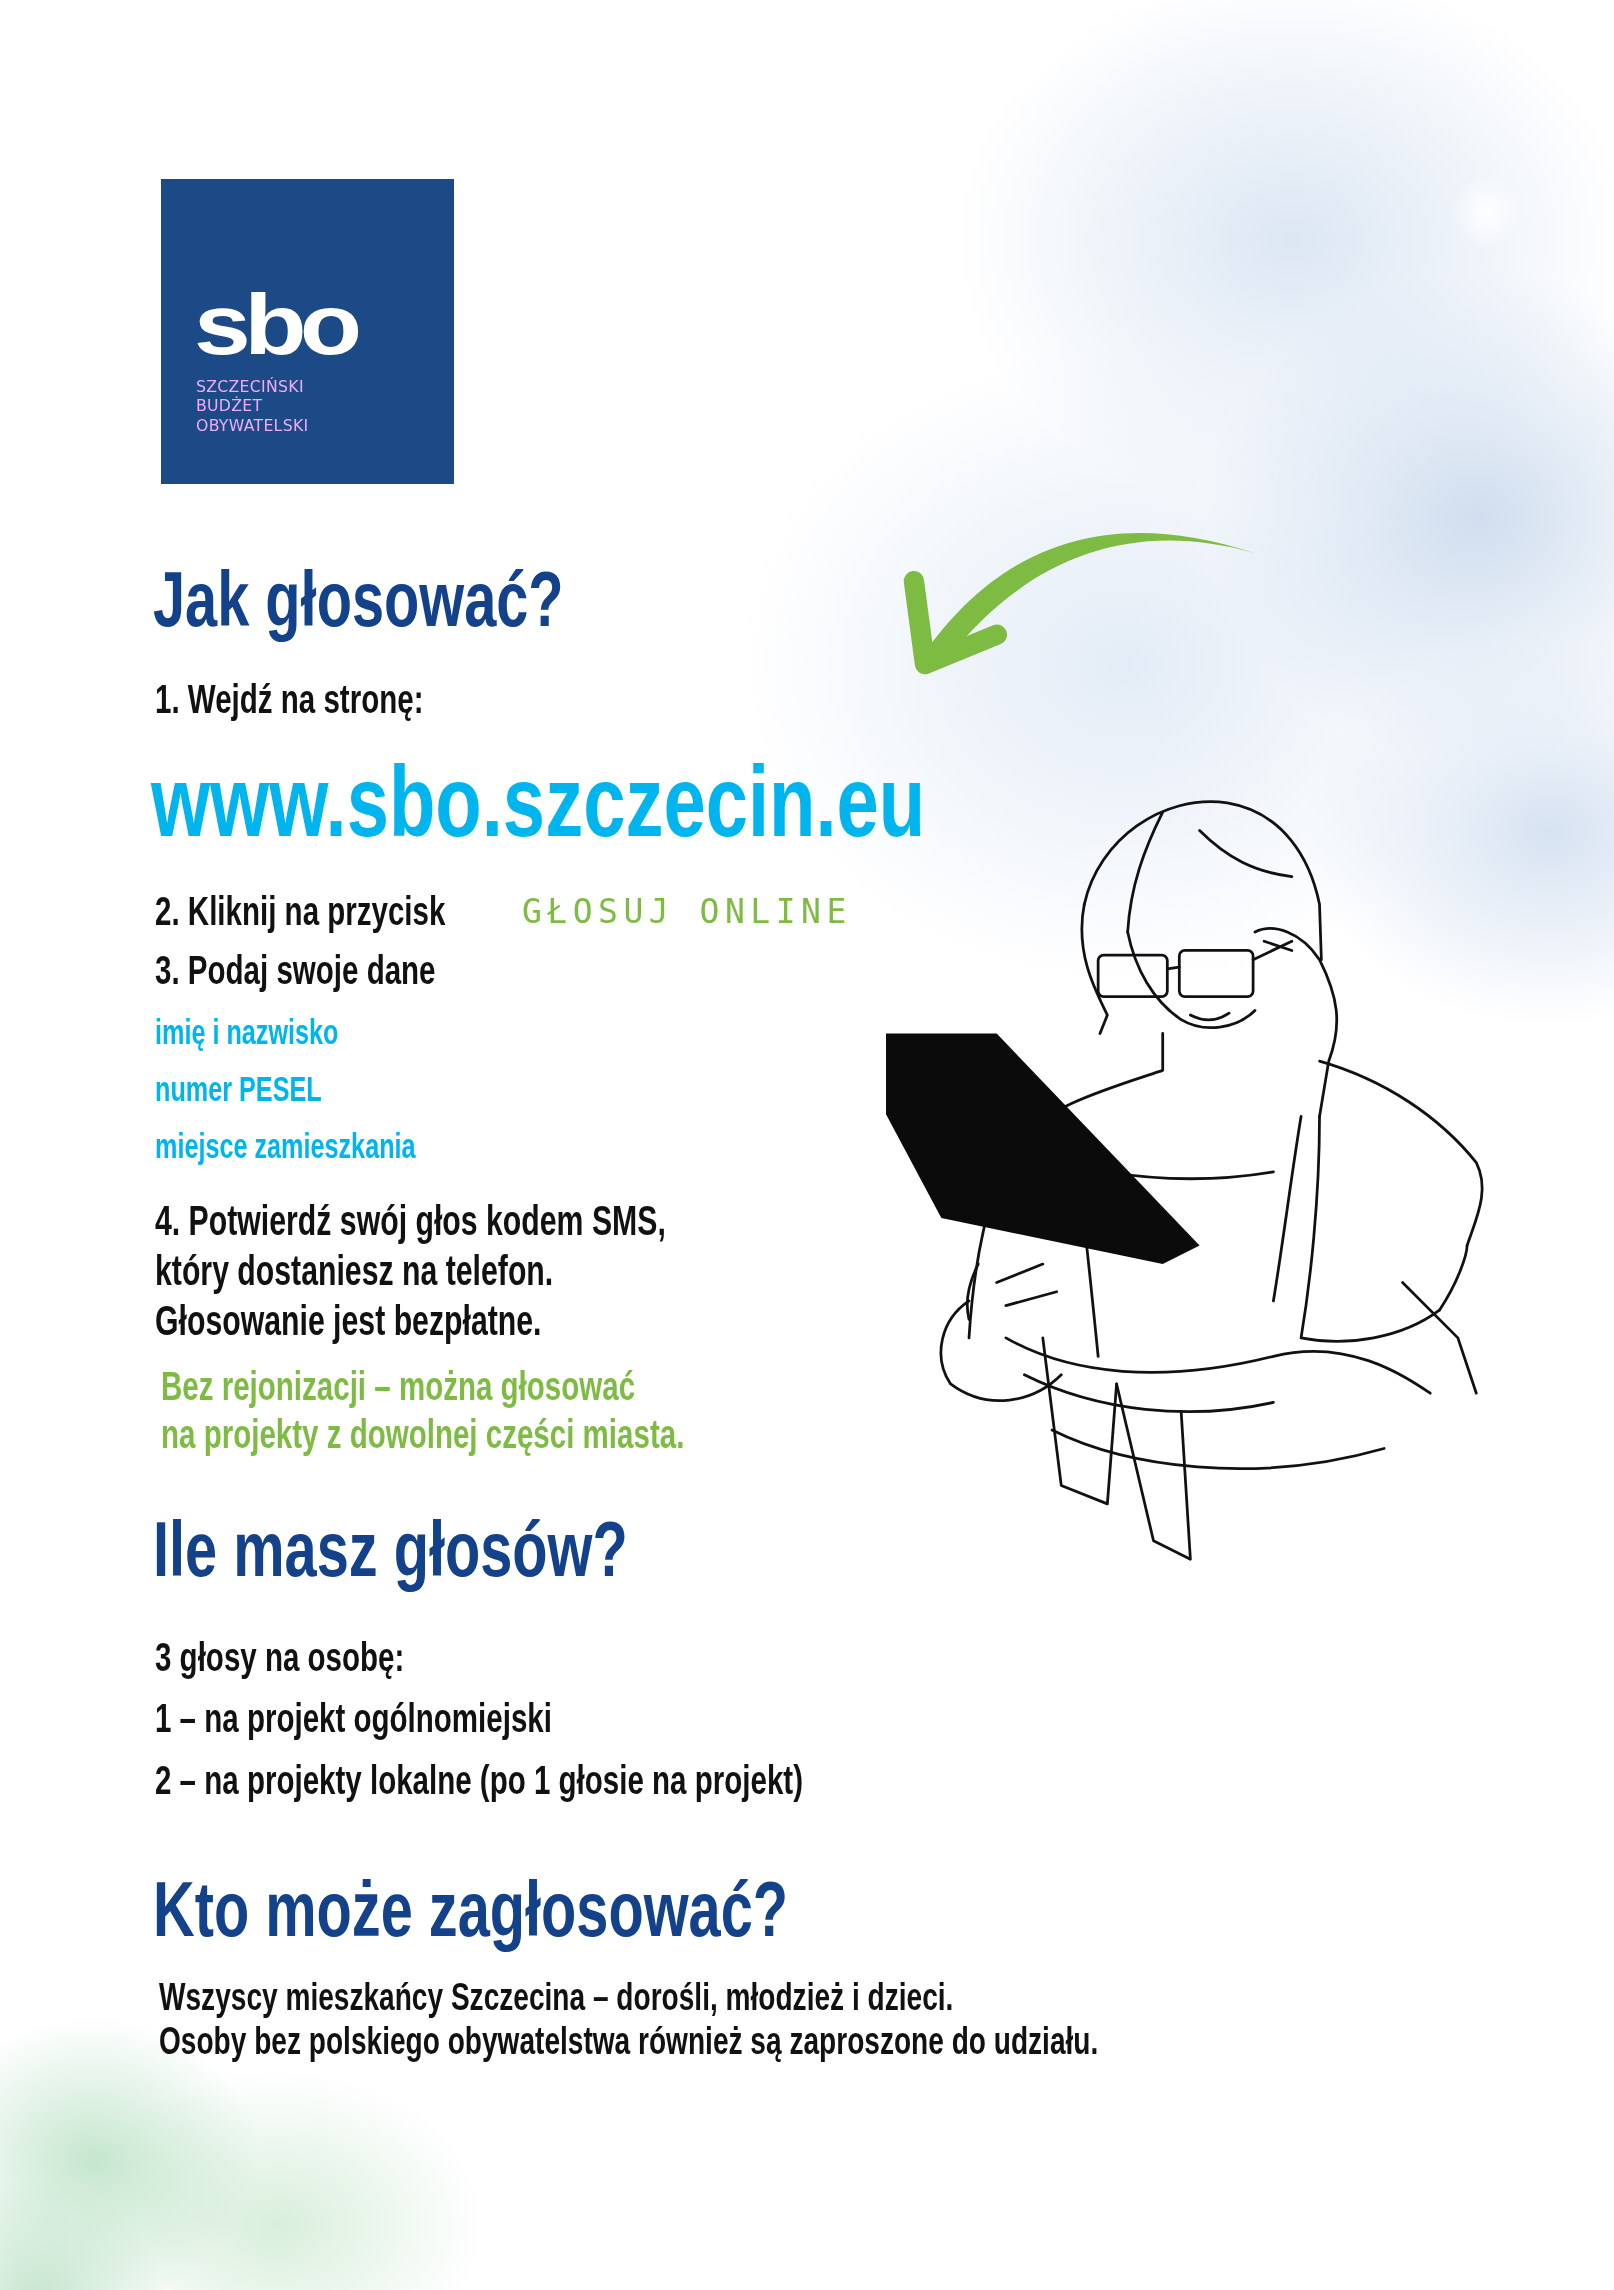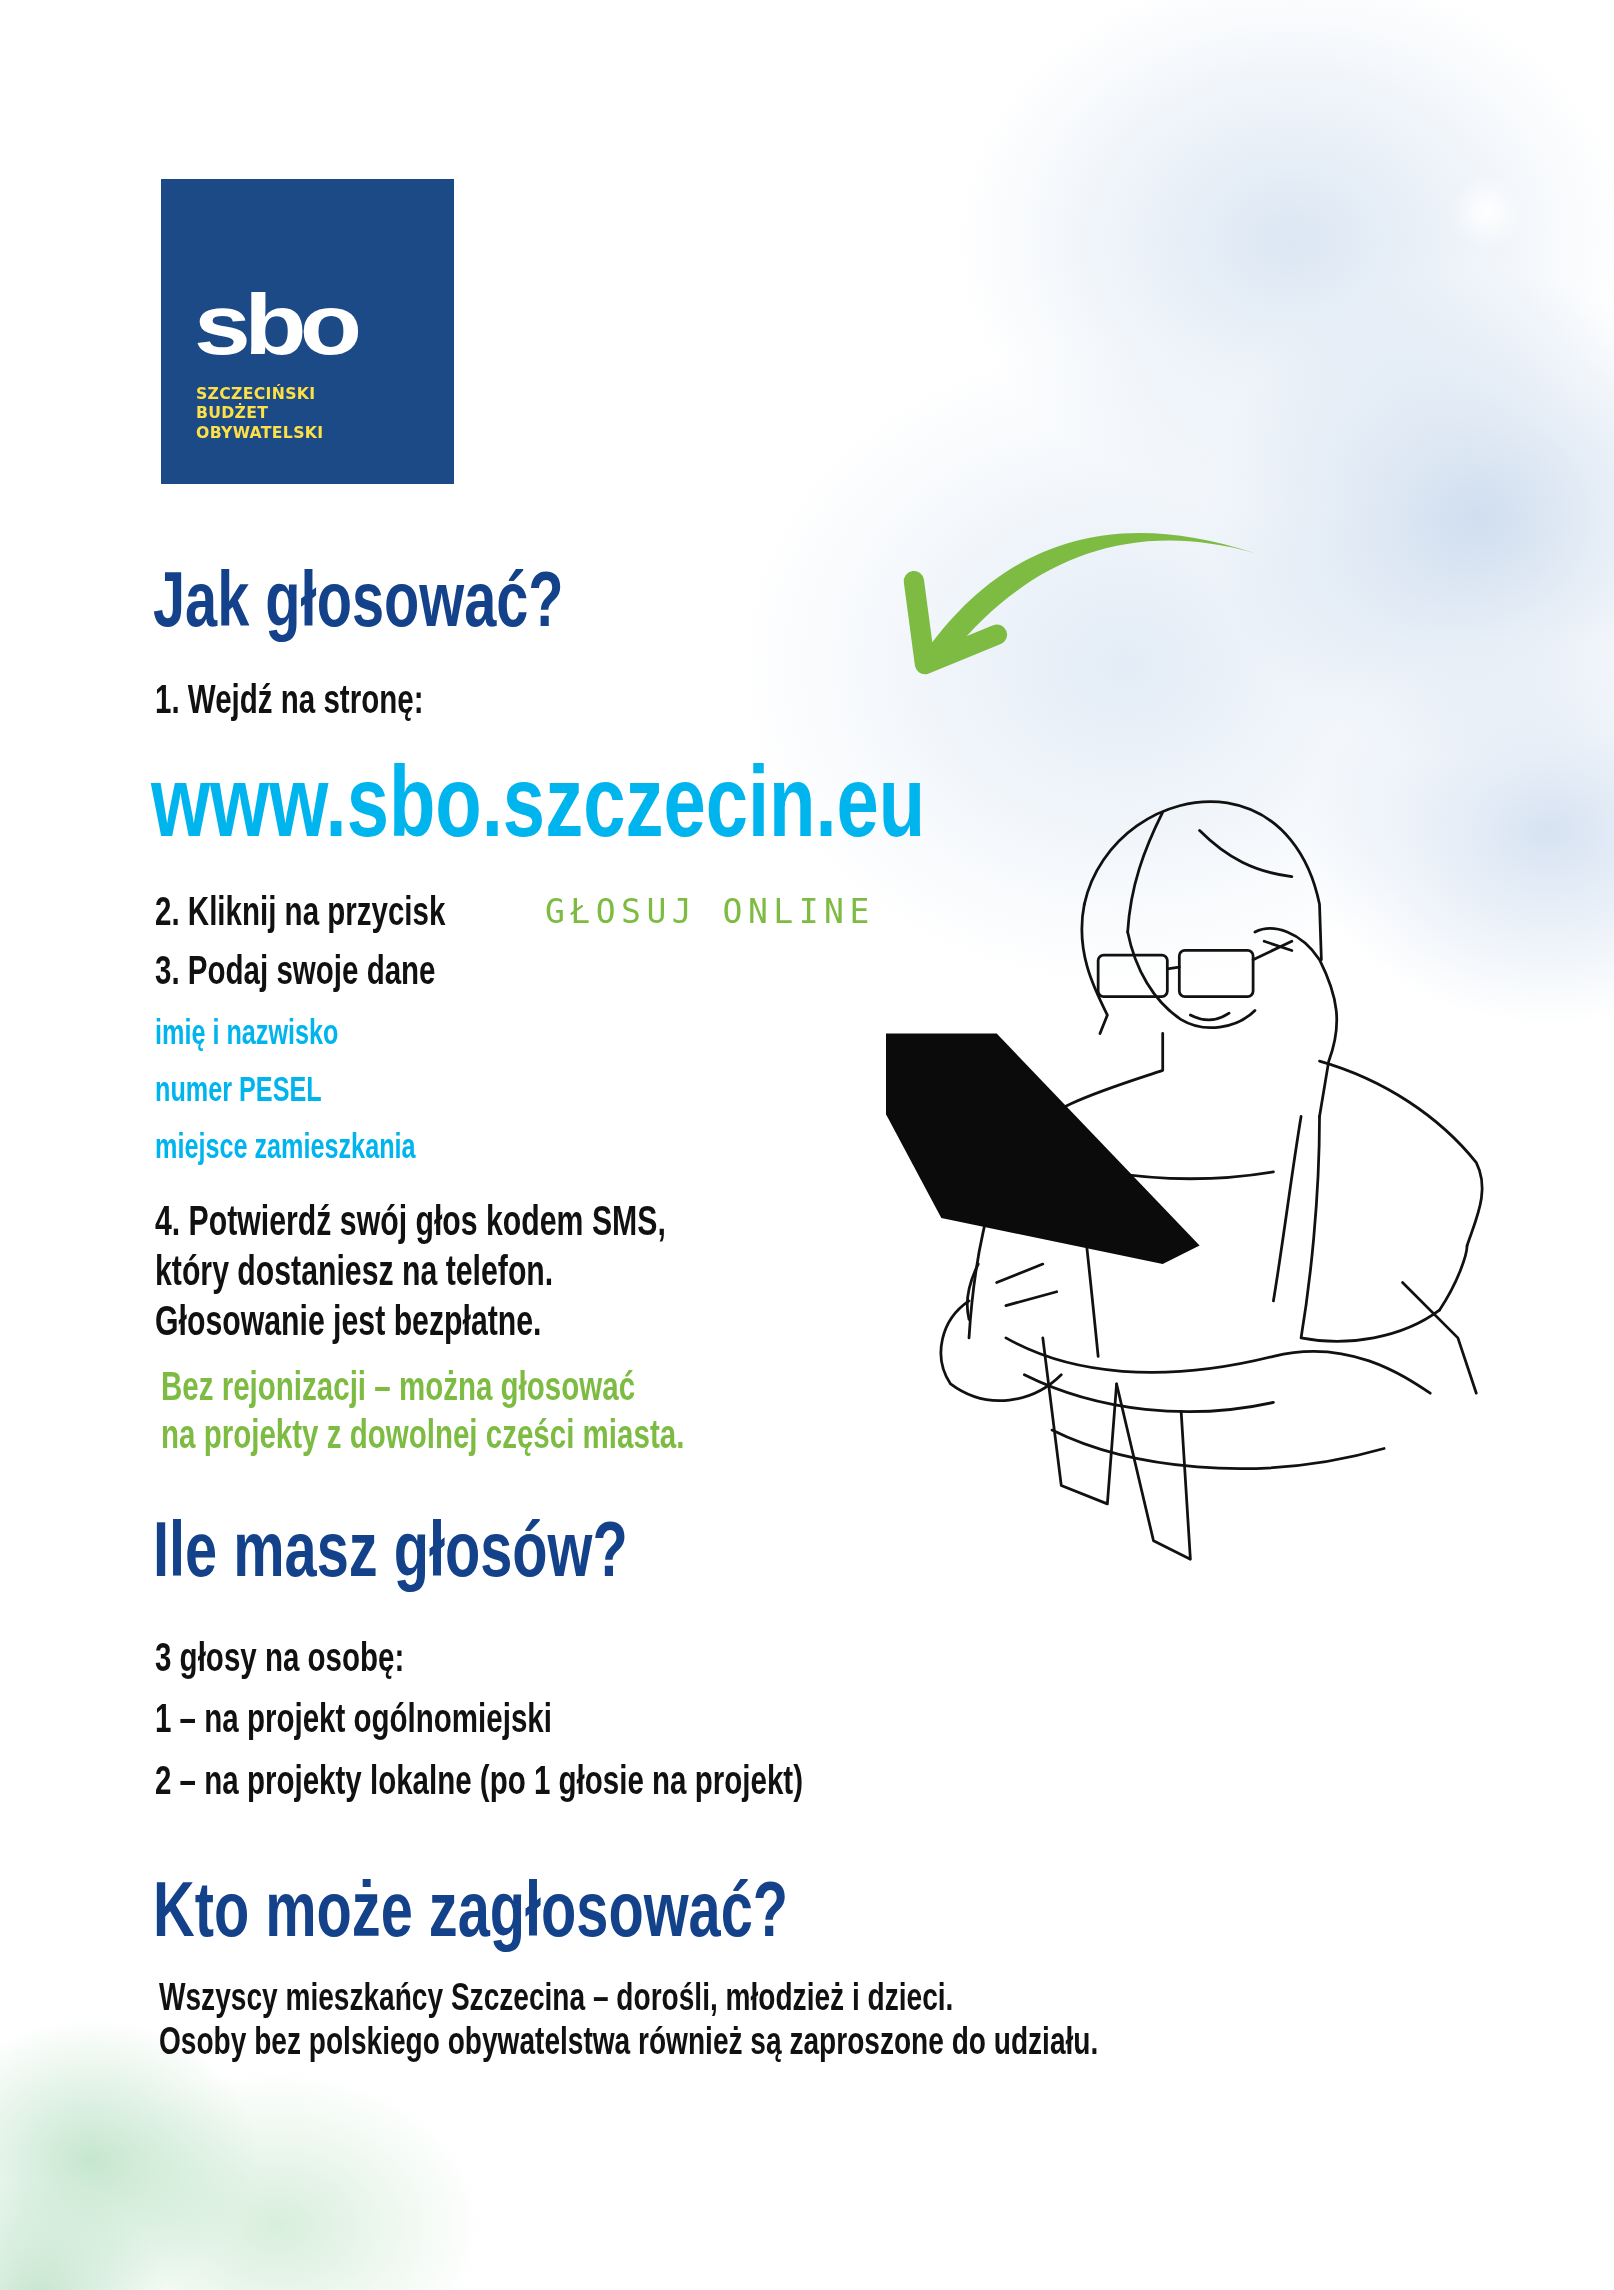--- a/index.html
+++ b/index.html
@@ -33,22 +33,22 @@
     position: absolute; left: 161px; top: 179px; width: 293px; height: 305px;
     background: #1c4a86;
   }
   .logo .mark {
     position: absolute; left: 33px; top: 103px;
     color: #fff; font-weight: bold; font-size: 85px; line-height: 1;
     letter-spacing: -5.5px; font-family: "Liberation Sans", sans-serif;
     transform: scaleX(1.2); transform-origin: left top;
   }
   .logo .sub {
-    position: absolute; left: 35px; top: 205px;
-    color: #fde047; font-size: 15.7px; line-height: 19.4px; font-weight: bold;
+    position: absolute; left: 35px; top: 198px;
+    color: #f0abfc; font-size: 15.7px; line-height: 19.4px; font-weight: normal;
     font-family: "DejaVu Sans", sans-serif; letter-spacing: 0.3px;
   }
   .cond {
     position: absolute; white-space: nowrap; font-weight: bold;
     font-family: "Liberation Sans", sans-serif;
     transform-origin: left top;
   }
   .h-blue { color: #14428a; }
   .t-black { color: #111111; }
   .t-cyan { color: #00b4ee; }
@@ -75,21 +75,21 @@
   </div>
 </div>
 
 <div class="cond h-blue" style="left:153px; top:554px; font-size:78px; transform:scaleX(0.74);">Jak głosować?</div>
 
 <div class="cond t-black" style="left:155px; top:676px; font-size:41px; transform:scaleX(0.72);">1. Wejdź na stronę:</div>
 
 <div class="cond t-cyan" style="left:151px; top:744px; font-size:100px; transform:scaleX(0.76);">www.sbo.szczecin.eu</div>
 
 <div class="cond t-black" style="left:155px; top:888px; font-size:41px; transform:scaleX(0.72);">2. Kliknij na przycisk</div>
-<div class="hand" style="left:545px; top:892px;">GŁOSUJ ONLINE</div>
+<div class="hand" style="left:522px; top:892px;">GŁOSUJ ONLINE</div>
 
 <div class="cond t-black" style="left:155px; top:947px; font-size:41px; transform:scaleX(0.72);">3. Podaj swoje dane</div>
 
 <div class="cond t-cyan" style="left:155px; top:1012px; font-size:35px; transform:scaleX(0.72);">imię i nazwisko</div>
 <div class="cond t-cyan" style="left:155px; top:1069px; font-size:35px; transform:scaleX(0.72);">numer PESEL</div>
 <div class="cond t-cyan" style="left:155px; top:1126px; font-size:35px; transform:scaleX(0.72);">miejsce zamieszkania</div>
 
 <div class="cond t-black" style="left:155px; top:1196px; font-size:42px; line-height:50px; transform:scaleX(0.72);">
   <div>4. Potwierdź swój głos kodem SMS,</div>
   <div>który dostaniesz na telefon.</div>

